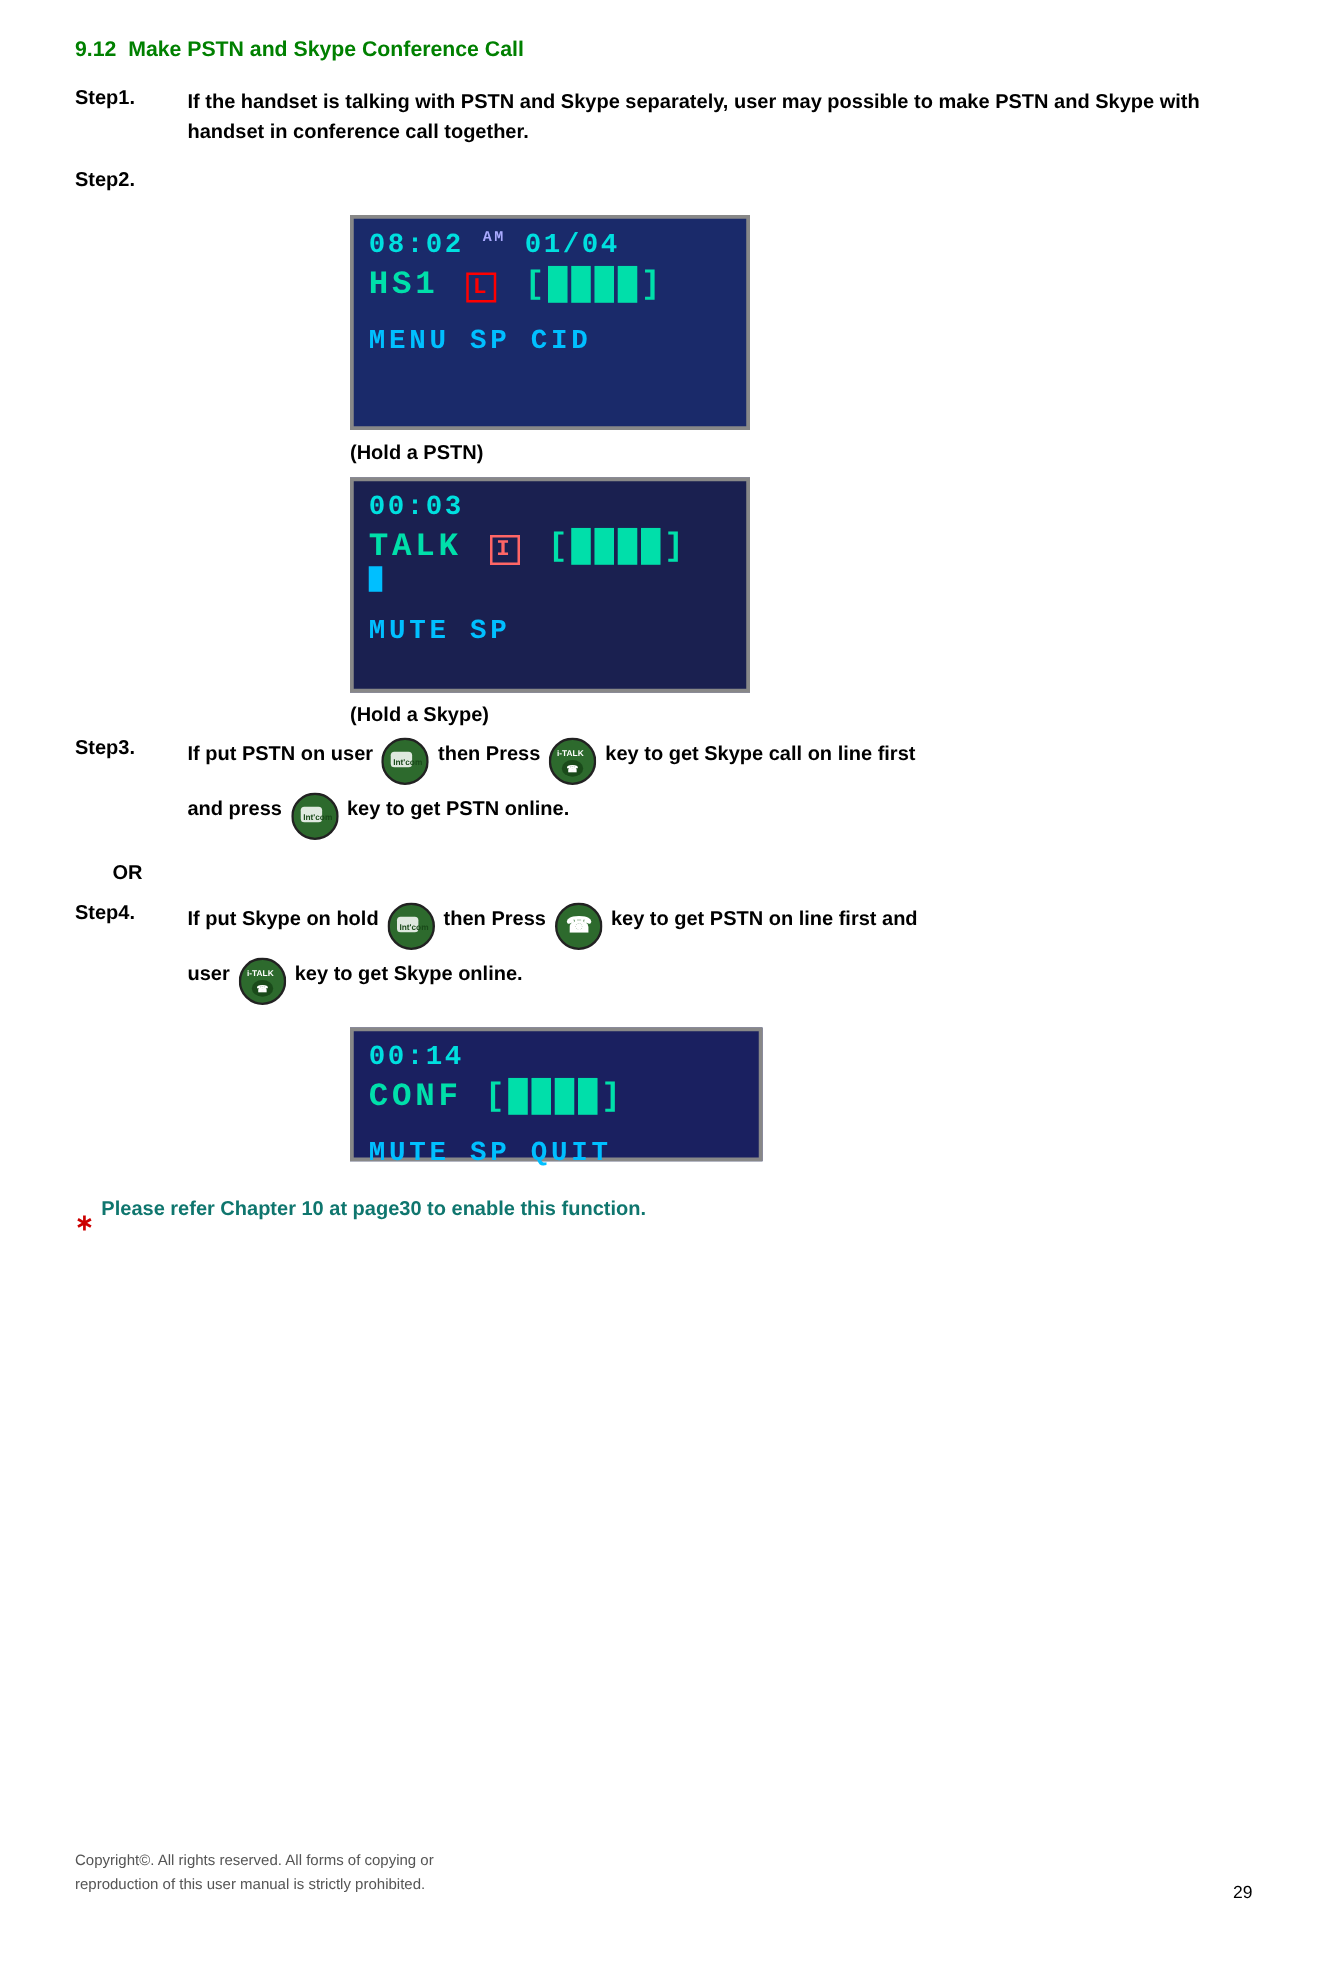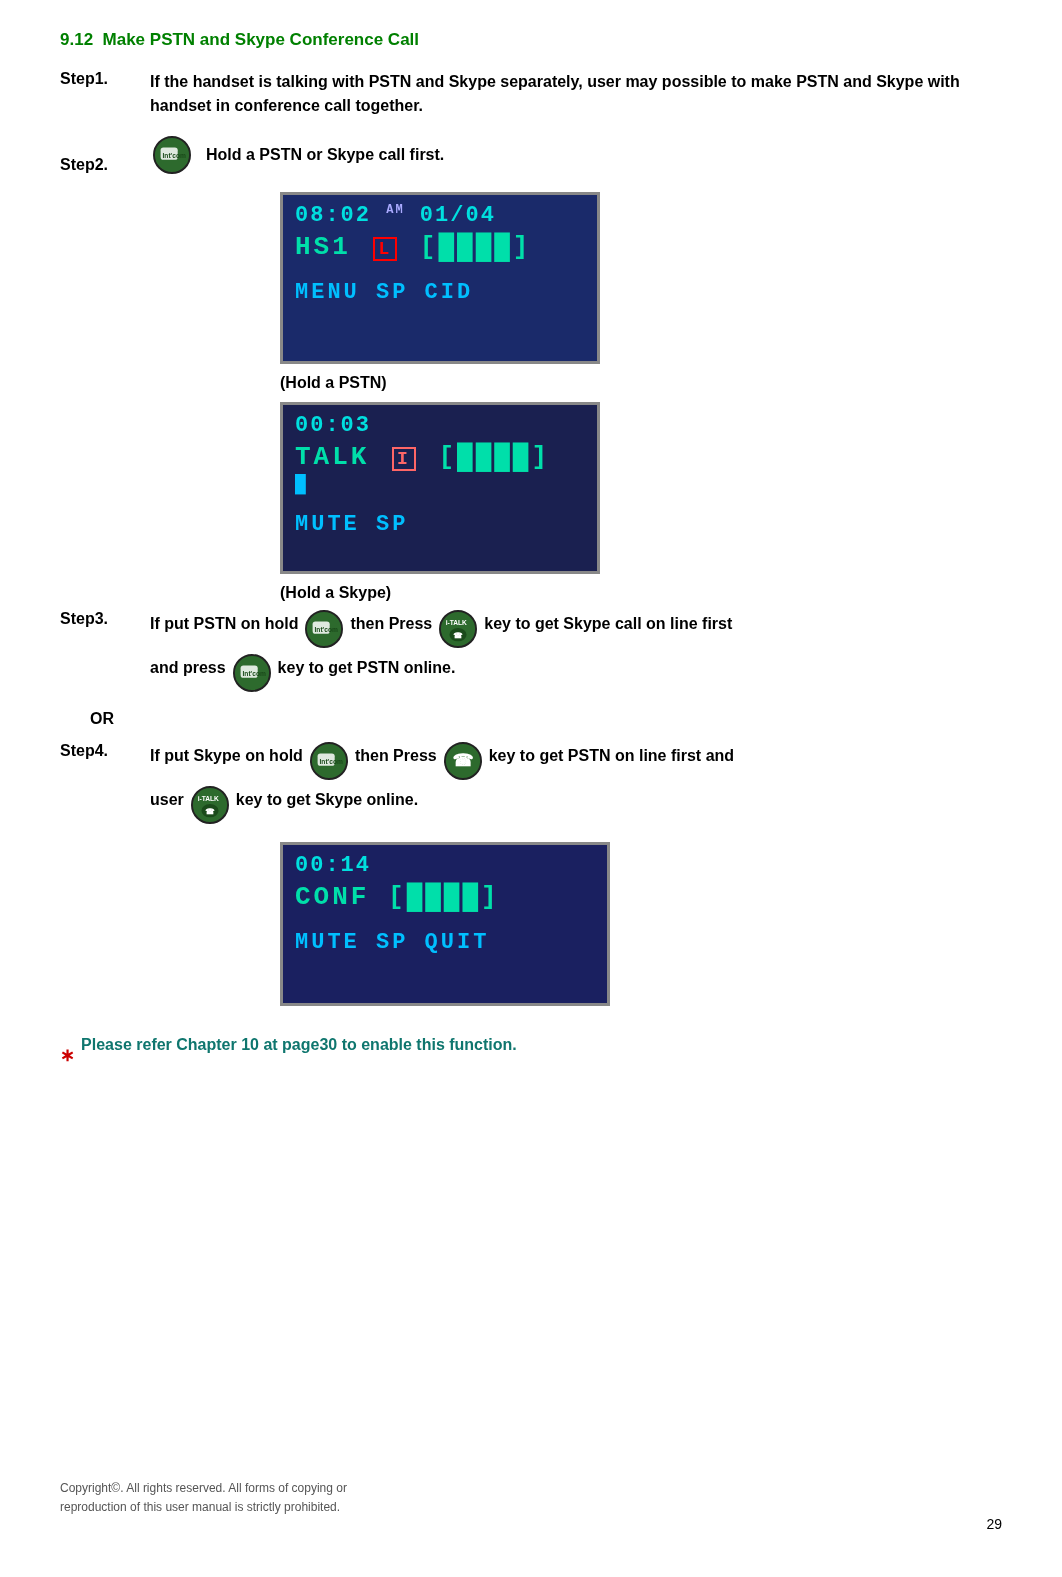--- a/index.html
+++ b/index.html
@@ -134,29 +134,20 @@
     <span>9.12</span>&nbsp;&nbsp;<span>Make PSTN and Skype Conference Call</span>
   </div>
 
   <div class="step-block">
     <div class="step-label">Step1.</div>
     <div class="step-content">If the handset is talking with PSTN and Skype separately, user may possible to make PSTN and Skype with handset in conference call together.</div>
   </div>
 
   <div class="step-block" style="align-items:flex-end; margin-top:10px;">
     <div class="step-label">Step2.</div>
-    <div style="display:flex; align-items:center; gap:12px;">
-
-      <svg class="svg-icon" viewBox="0 0 40 40">
-        <circle cx="20" cy="20" r="19" fill="#2d6a2d" stroke="#222" stroke-width="2"></circle>
-        <rect x="8" y="12" width="18" height="13" rx="3" fill="white" opacity="0.85"></rect>
-        <text x="10" y="23" font-size="7" fill="#1a4a1a" font-weight="bold" font-family="Arial">Int'com</text>
-      </svg>
-      <div class="step-content">Hold a PSTN or Skype call first.</div>
-    </div>
   </div>
 
   <div class="images-row">
 
     <div style="margin-left: 160px; margin-bottom:8px;">
       <div class="screen-image">
         <div class="screen-top">
           <span style="color:#00dfdf;">08:02</span>
           <span style="font-size:12px; color:#aaf; vertical-align:super;">AM</span>
           <span style="color:#00dfdf;"> 01/04</span>
@@ -189,21 +180,21 @@
         </div>
       </div>
       <div class="hold-label">(Hold a Skype)</div>
     </div>
   </div>
 
   <div class="step-block" style="margin-top: 0; align-items:flex-start;">
     <div class="step-label">Step3.</div>
     <div class="step-content">
       <div class="step-inline">
-        <span>If put PSTN on hold</span>
+        <span>If put PSTN on user</span>
 
         <svg class="svg-icon" viewBox="0 0 40 40">
           <circle cx="20" cy="20" r="19" fill="#2d6a2d" stroke="#222" stroke-width="2"></circle>
           <rect x="8" y="12" width="18" height="13" rx="3" fill="white" opacity="0.85"></rect>
           <text x="10" y="23" font-size="7" fill="#1a4a1a" font-weight="bold" font-family="Arial">Int'com</text>
         </svg>
         <span>then Press</span>
 
         <svg class="svg-icon" viewBox="0 0 40 40">
           <circle cx="20" cy="20" r="19" fill="#2d6a2d" stroke="#222" stroke-width="2"></circle>
@@ -255,21 +246,21 @@
           <text x="7" y="16" font-size="7" fill="white" font-weight="bold" font-family="Arial">i-TALK</text>
           <ellipse cx="20" cy="26" rx="9" ry="7" fill="#1a4a1a"></ellipse>
           <text x="15" y="29" font-size="8" fill="white" font-family="Arial">☎</text>
         </svg>
         <span>key to get Skype online.</span>
       </div>
     </div>
   </div>
 
   <div style="margin-left: 220px; margin-top: 16px; margin-bottom: 20px;">
-    <div class="screen-image" style="background:#1a2060; width:330px; height:164px;">
+    <div class="screen-image" style="background:#1a2060; width:330px; height:107px;">
       <div class="screen-top">
         <span style="color:#00dfdf;">00:14</span>
       </div>
       <div class="screen-mid">
         <span style="color:#00dfaa;">CONF</span>
         <span style="color:#00dfaa; letter-spacing:3px;">      [████]</span>
       </div>
       <div class="screen-bot">
         <span style="color:#00bfff;">MUTE  SP  QUIT</span>
       </div>
@@ -281,13 +272,13 @@
     <span class="note-line" style="margin-left:6px;">Please refer Chapter 10 at page30 to enable this function.</span>
   </div>
 
 </div>
 
 <div style="position:absolute; bottom:60px; left:60px;">
   <div class="footer-text">Copyright©. All rights reserved. All forms of copying or</div>
   <div class="footer-text">reproduction of this user manual is strictly prohibited.</div>
 </div>
 
-<div style="position:absolute; bottom:45px; right:60px; font-size:14px;">29</div>
+<div style="position:absolute; bottom:56px; right:60px; font-size:14px;">29</div>
 
 </body></html>

